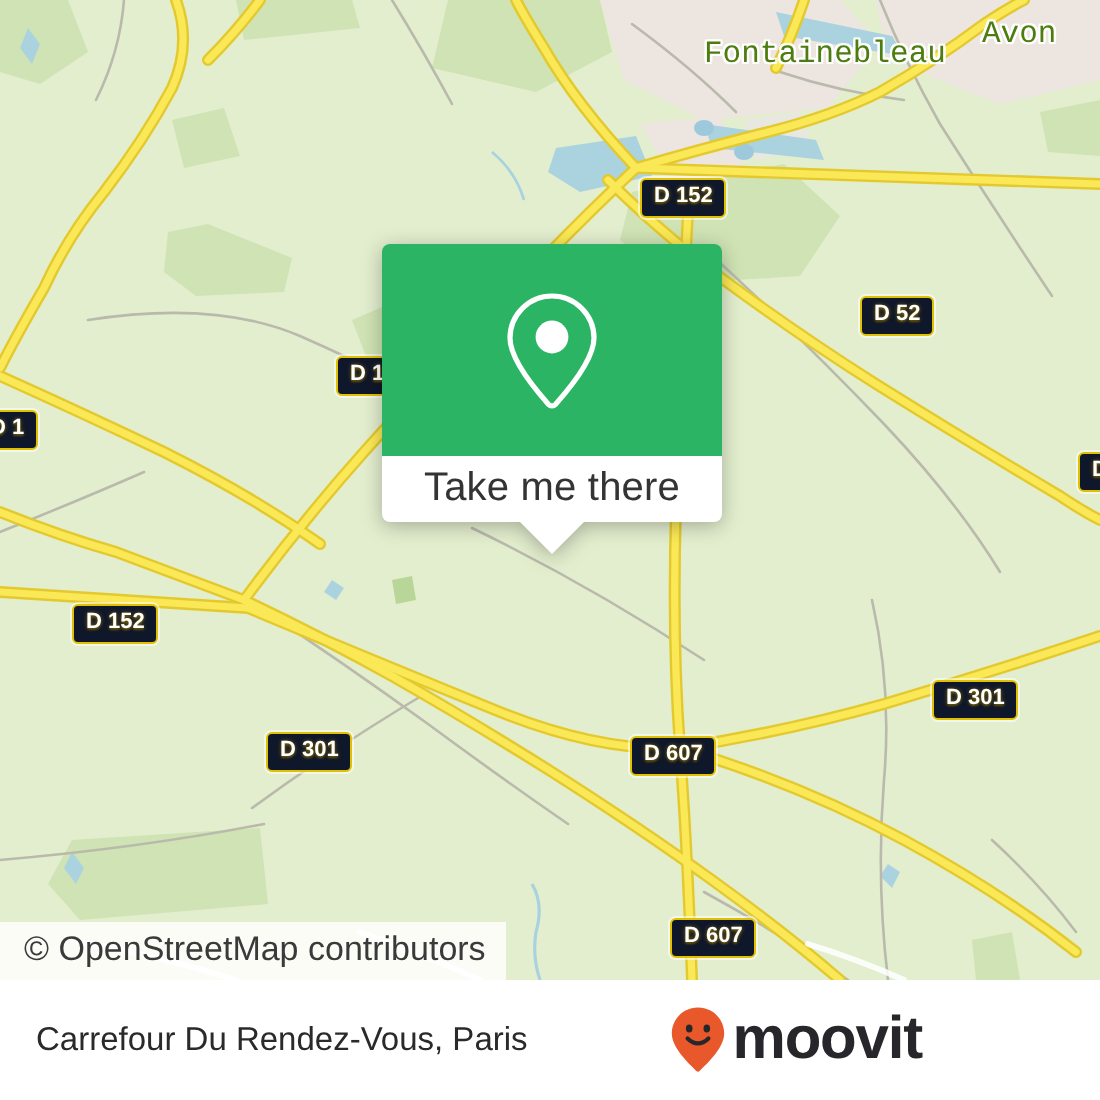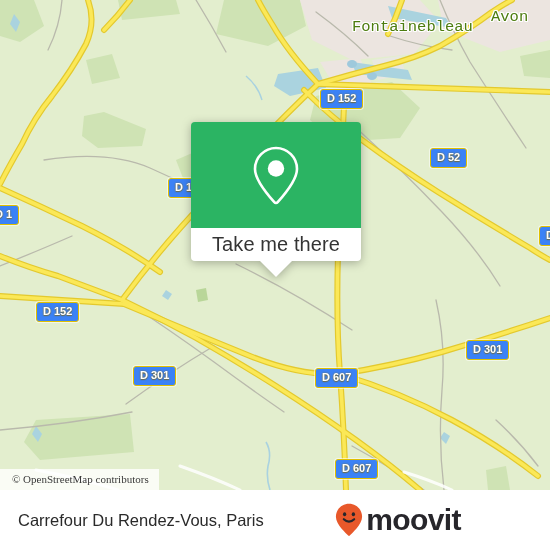--- a/index.html
+++ b/index.html
@@ -50,21 +50,21 @@
        1.2px 0 0 rgba(255,255,255,.95), -1.2px 0 0 rgba(255,255,255,.95),
        0 1.2px 0 rgba(255,255,255,.95), 0 -1.2px 0 rgba(255,255,255,.95),
        1px 1px 0 rgba(255,255,255,.95), -1px -1px 0 rgba(255,255,255,.95),
        1px -1px 0 rgba(255,255,255,.95), -1px 1px 0 rgba(255,255,255,.95);
     pointer-events: none;
   }
 
   
   .shield {
     position: absolute;
-    background: #3b82f6;
+    background: #0f172a;
     border: 1.5px solid #e0c000;
     border-radius: 3px;
     color: #ffffff;
     font-size: 11px;
     font-weight: bold;
     font-family: "Liberation Sans", sans-serif;
     line-height: 1;
     padding: 3px 6px 4px 6px;
     white-space: nowrap;
     text-shadow: 0 0 2px rgba(140,110,0,.85), 0 1px 1px rgba(120,95,0,.6);
@@ -113,22 +113,22 @@
     border-top: 16px solid #ffffff;
   }
 
   
   .attribution {
     position: absolute;
     left: 0;
     bottom: 0;
     background: rgba(255,255,255,.80);
     color: #3a3a3a;
-    font-size: 11px;
-    font-family: Liberation Serif, serif;
+    font-size: 17px;
+    font-family: Liberation Sans, sans-serif;
     padding: 4px 10px 5px 12px;
     white-space: nowrap;
   }
 
   
   .footer {
     position: absolute;
     left: 0;
     top: 490px;
     width: 481px;

